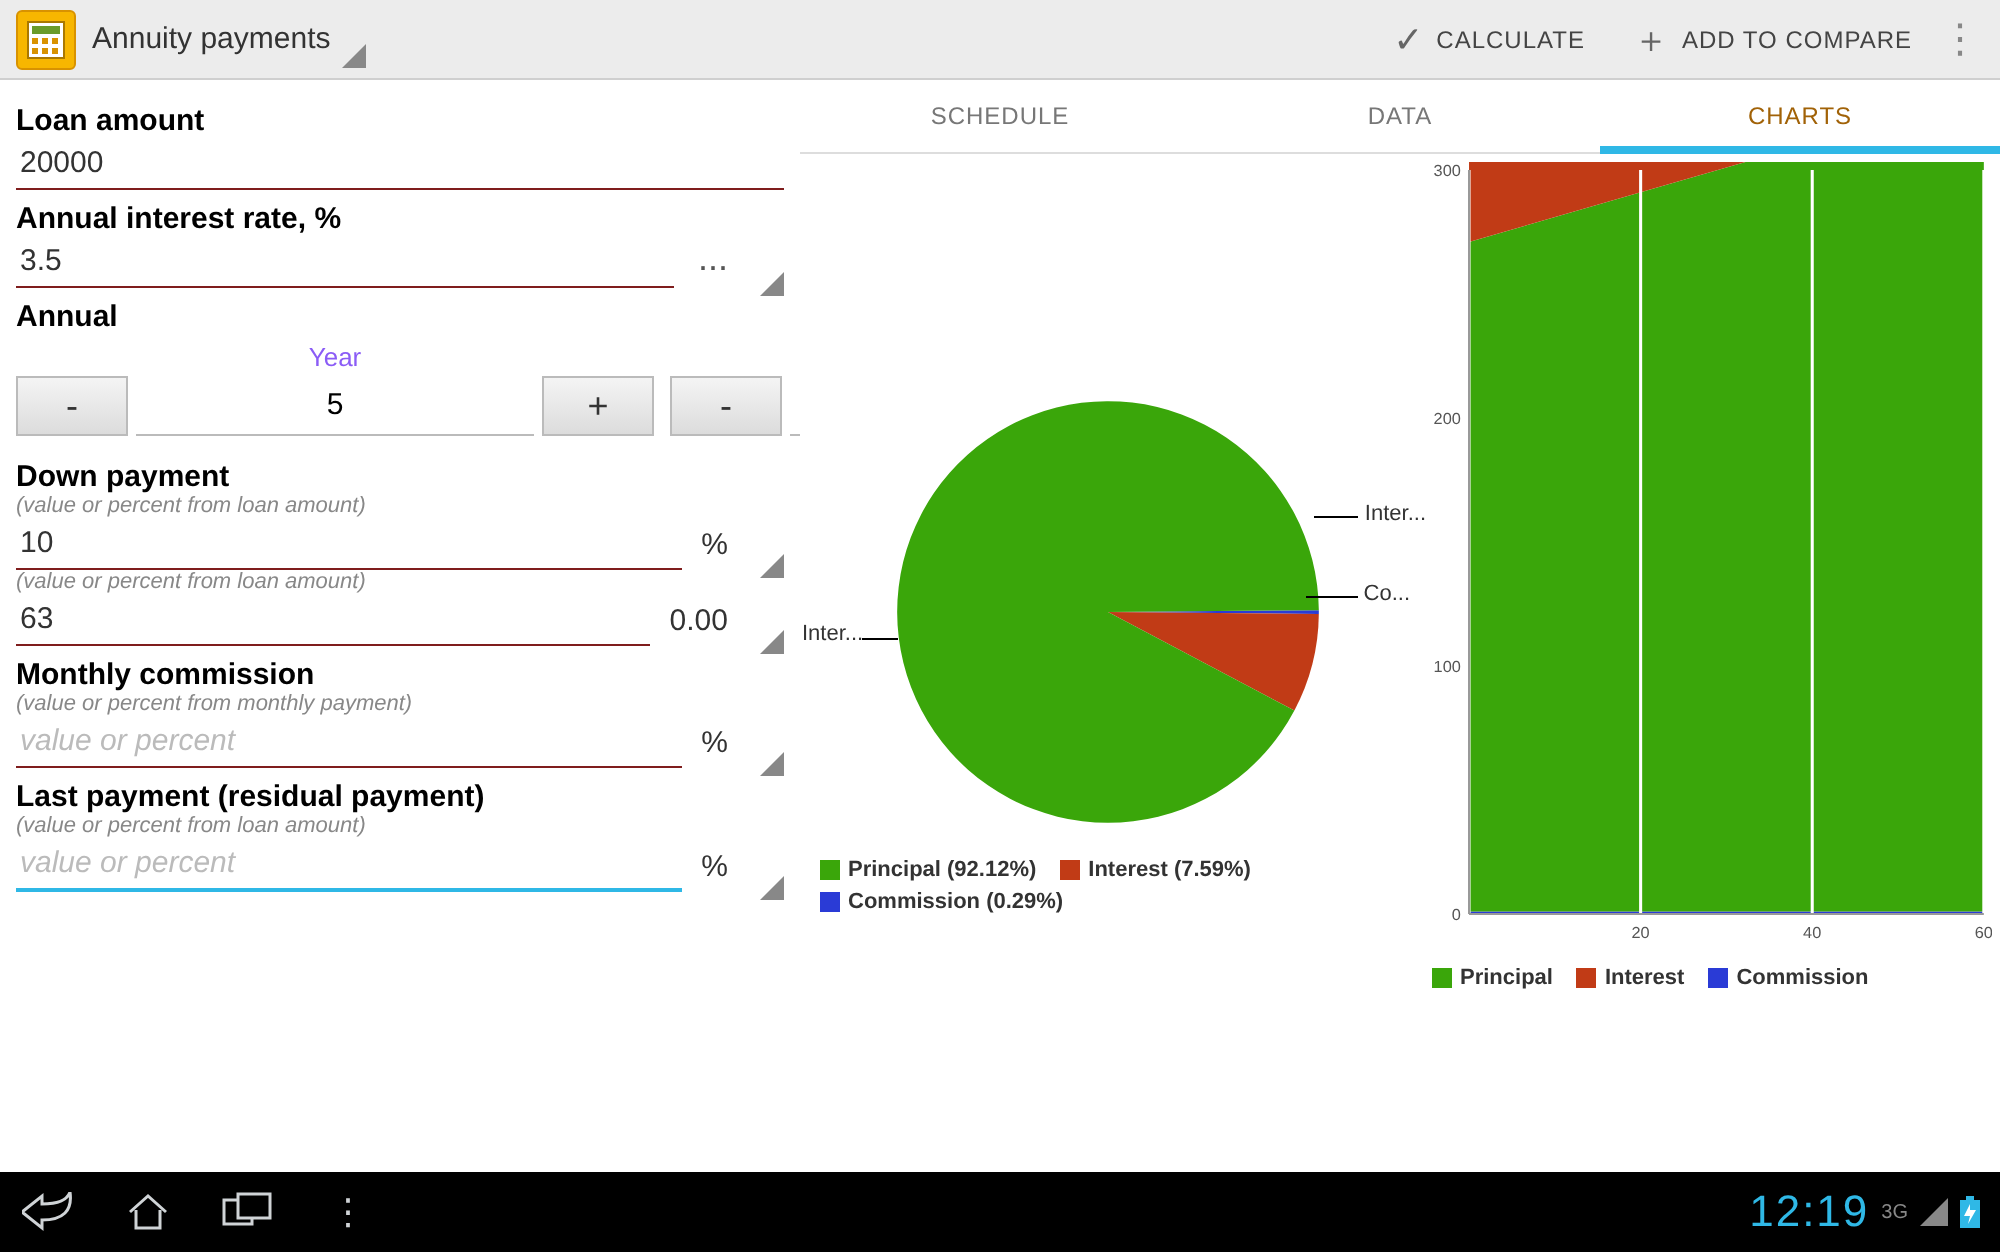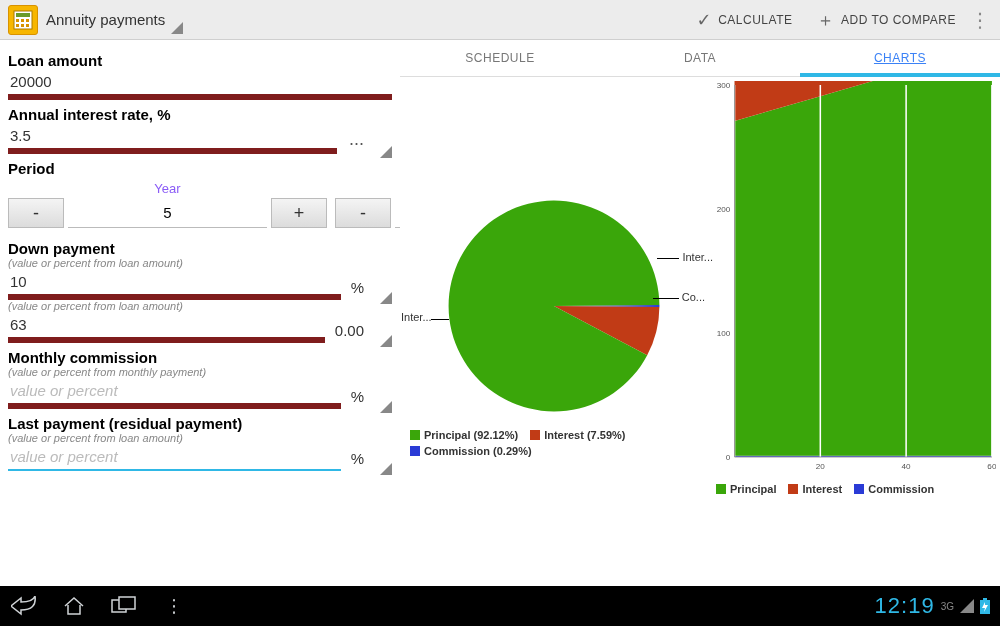--- a/index.html
+++ b/index.html
@@ -14,40 +14,40 @@
   .actionbar .spacer { flex: 1; }
   .action-btn { display:flex; align-items:center; gap:6px; padding: 0 12px; height: 40px; font-size: 12px; color:#444; letter-spacing: .5px; cursor:pointer; }
   .action-btn .glyph { font-size: 18px; color:#666; }
   .overflow { width: 24px; text-align:center; font-size: 20px; color:#888; cursor:pointer; }
 
   
   .content { flex:1; display:flex; overflow:hidden; }
   .form { width: 400px; padding: 6px 8px 0 8px; overflow:hidden; }
   .field-label { font-weight: bold; font-size: 15px; color:#000; margin-top: 6px; }
   .field-hint { font-size: 11px; color:#888; font-style: italic; }
-  .text-input { width: 100%; border:none; border-bottom: 6px solid #7f1d1d; font-size: 15px; padding: 4px 2px; color:#333; background:transparent; }
+  .text-input { width: 100%; border:none; border-bottom: 1px solid #7f1d1d; font-size: 15px; padding: 4px 2px; color:#333; background:transparent; }
   .text-input::placeholder { color:#bbb; font-style: italic; }
   .input-row { display:flex; align-items:flex-end; gap:6px; }
   .input-row .text-input { flex:1; }
   .mini-tri { width:0; height:0; border:6px solid transparent; border-right-color:#888; border-bottom-color:#888; margin-left:4px; transform: translateY(4px);}
   .dots { font-size:18px; color:#555; padding: 0 6px 4px 6px; }
   .unit { font-size: 15px; color:#333; padding: 0 6px 4px 4px; }
 
   .period-row { display:flex; gap:8px; margin-top:4px; }
   .period-col { flex:1; }
   .period-head { display:flex; justify-content:center; font-size:13px; color:#8b5cf6; margin-bottom:2px;}
   .stepper { display:flex; gap:4px; }
   .step-btn { flex:0 0 56px; height:30px; background: linear-gradient(#f4f4f4,#dcdcdc); border:1px solid #bbb; font-size:18px; color:#333; cursor:pointer; display:flex; align-items:center; justify-content:center;}
   .step-val { flex:1; border:none; border-bottom:1px solid #bbb; text-align:center; font-size:15px; height:30px; }
 
   
   .right { flex:1; display:flex; flex-direction:column; }
   .tabs { display:flex; border-bottom:1px solid #ddd; }
   .tab { flex:1; text-align:center; font-size:12px; letter-spacing:.5px; color:#777; padding: 11px 0; position:relative; cursor:pointer;}
-  .tab.active { color:#3b82f6;text-decoration:underline; }
+  .tab.active { color:#a16207; }
   .tab.active::after { content:""; position:absolute; left:0; right:0; bottom:-1px; height:4px; background:#2fb8e6;}
   .charts-area { flex:1; display:flex; padding: 4px 4px 0 4px; gap: 6px; }
   .chart-col-left { flex: 0 0 300px; position:relative; padding-top:100px; }
   .chart-col-right { flex:1; position:relative; }
 
   .legend { display:flex; flex-wrap:wrap; gap: 4px 12px; font-size:11px; color:#333; padding: 2px 6px; }
   .legend-item { display:flex; align-items:center; gap:4px;font-weight:bold; }
   .swatch { width:10px; height:10px; display:inline-block; }
 
   .pie-wrap { position:relative; width:230px; height:230px; margin: 10px auto 6px auto; }
@@ -103,21 +103,21 @@
       <div class="field-label">Loan amount</div>
       <input class="text-input" value="20000" style="">
 
       <div class="field-label">Annual interest rate, %</div>
       <div class="input-row">
         <input class="text-input" value="3.5" style="">
         <span class="dots">...</span>
         <span class="mini-tri"></span>
       </div>
 
-      <div class="field-label">Period</div>
+      <div class="field-label">Annual</div>
       <div class="period-row">
         <div class="period-col">
           <div class="period-head">Year</div>
           <div class="stepper">
             <div class="step-btn">-</div>
             <input class="step-val" value="5" style="">
             <div class="step-btn">+</div>
           </div>
         </div>
         <div class="period-col">

